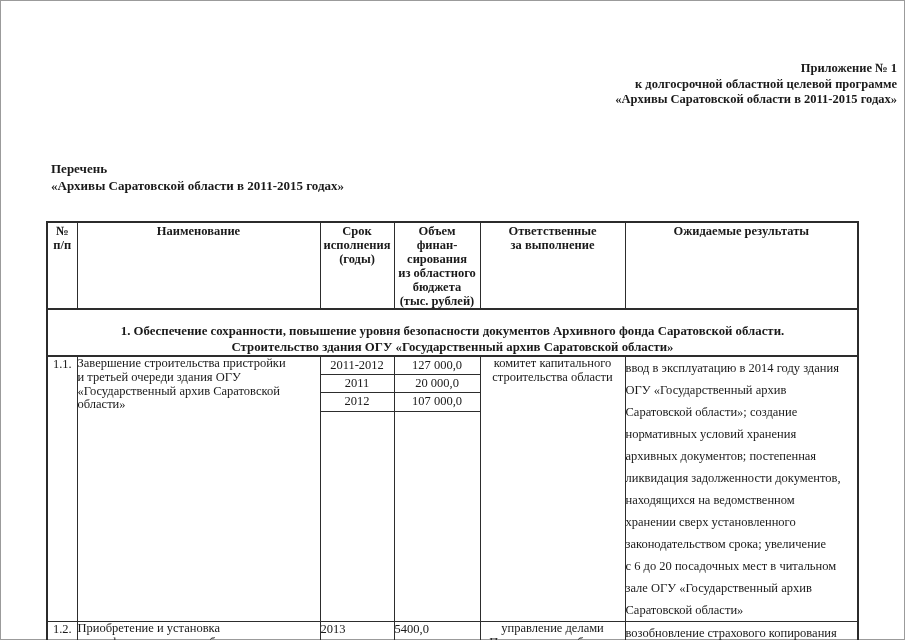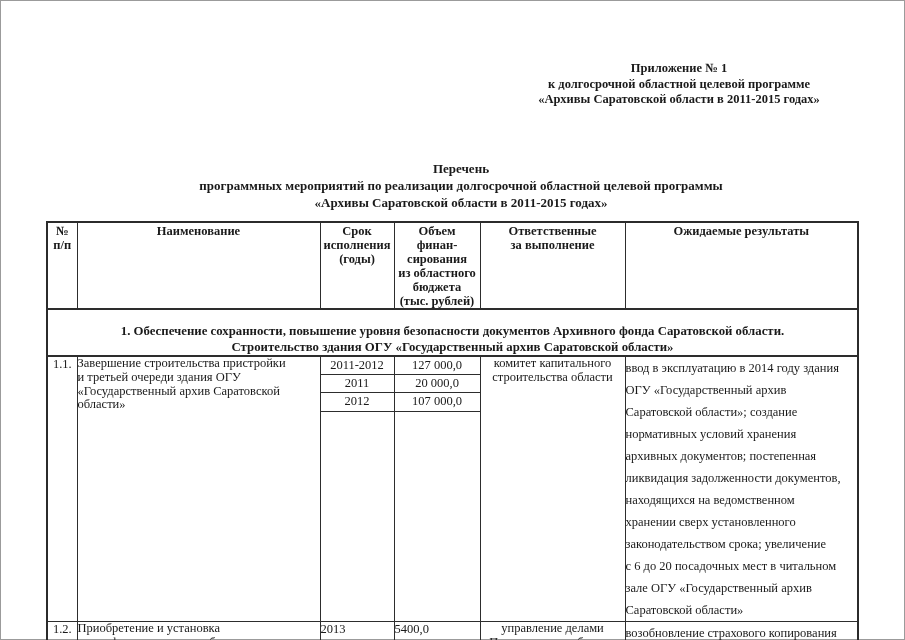--- a/index.html
+++ b/index.html
@@ -19,32 +19,32 @@
     border: 1px solid #9b9b9b;
     background: #fff;
   }
   .pre { white-space: pre-line; }
 
   
   .annex {
     position: absolute;
     left: 460px; top: 60px;
     width: 436px;
-    text-align: center;
+    text-align: right;
     font-size: 12.5px;
     line-height: 15.5px;
     font-weight: 600;
   }
 
   
   .doc-title {
     position: absolute;
     left: 50px; top: 159px;
     width: 820px;
-    text-align: center;
+    text-align: left;
     font-size: 13px;
     line-height: 17px;
     font-weight: bold;
   }
 
   
   table.main {
     position: absolute;
     left: 45px; top: 220px;
     width: 811px;
@@ -100,21 +100,20 @@
 <div class="page">
 
   <div class="annex">
     <div>Приложение № 1</div>
     <div>к долгосрочной областной целевой программе</div>
     <div>«Архивы Саратовской области в 2011-2015 годах»</div>
   </div>
 
   <div class="doc-title">
     <div>Перечень</div>
-    <div>программных мероприятий по реализации долгосрочной областной целевой программы</div>
     <div>«Архивы Саратовской области в 2011-2015 годах»</div>
   </div>
 
   <table class="main">
     <colgroup>
       <col style="width:30px">
       <col style="width:243px">
       <col style="width:74px">
       <col style="width:86px">
       <col style="width:145px">

